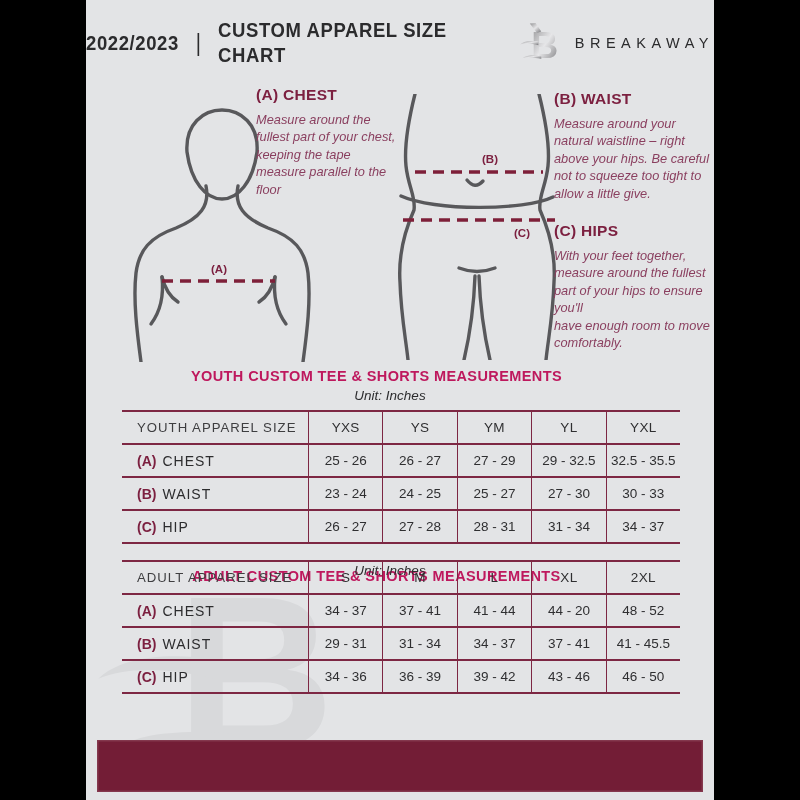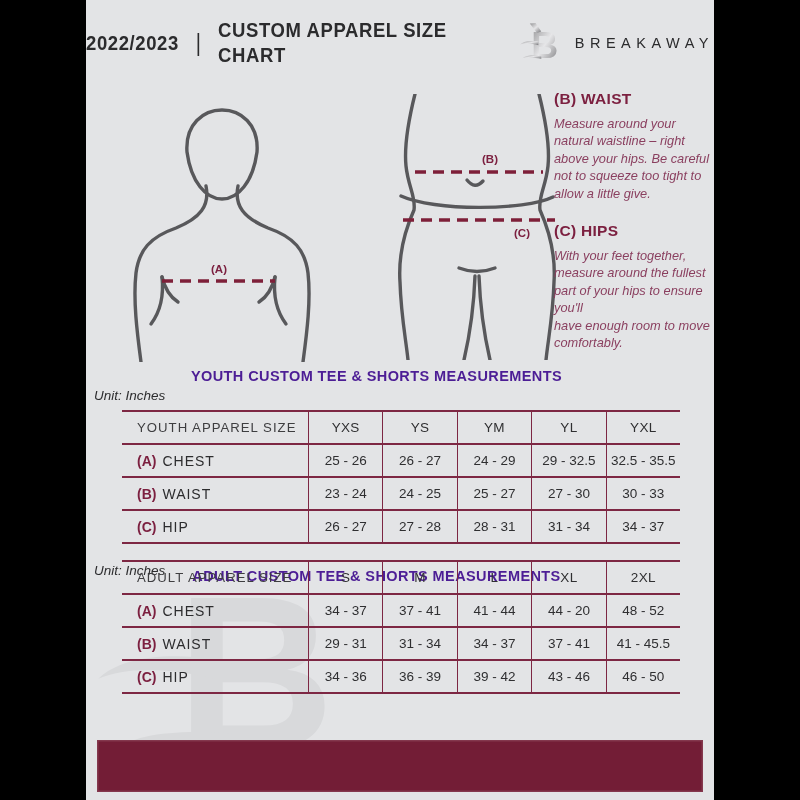--- a/index.html
+++ b/index.html
@@ -21,23 +21,23 @@
   .instr{position:absolute;z-index:1;}
   .instr h3{margin:0 0 7px 0;font-size:15.5px;font-weight:bold;color:#7c2040;letter-spacing:.3px;}
   .instr p{margin:0;font-size:12.8px;line-height:1.36;font-style:italic;color:#8a3f5f;}
   .instr p + p{margin-top:0;}
   .instr-a{left:170px;top:86px;width:146px;}
   .instr-b{left:468px;top:90px;width:156px;}
   .instr-c{left:468px;top:222px;width:162px;}
 
   
   .sec-title{position:absolute;left:0;width:581px;text-align:center;z-index:1;
-             font-size:14.5px;font-weight:bold;color:#4c1d95;letter-spacing:.4px;}
-  .sec-unit{position:absolute;left:0;width:608px;z-index:1;
-            font-size:13.5px;font-style:italic;color:#2c2c2e;padding-left:8px;}
+             font-size:14.5px;font-weight:bold;color:#be185d;letter-spacing:.4px;}
+  .sec-unit{position:absolute;left:0;width:608px;text-align:center;z-index:1;
+            font-size:13.5px;font-style:italic;color:#2c2c2e;}
 
   
   .size-table{position:absolute;left:36px;width:558px;z-index:1;
               border-top:2.5px solid #7d2743;border-bottom:2.5px solid #7d2743;text-align:center;}
   .trow{display:grid;grid-template-columns:186px repeat(5,1fr);height:31px;}
   .trow + .trow{border-top:2px solid #7d2743;}
   .cell{display:flex;align-items:center;justify-content:center;
         font-size:13.5px;color:#2f2f31;}
   .cell.vline{border-left:1.5px solid #7d2743;}
   .cell.lab{justify-content:flex-start;padding-left:15px;}
@@ -114,20 +114,24 @@
         <path d="M 70,174 Q 88,181 106,174"></path>
         <path d="M 86,182 C 85,210 81,240 75,266"></path>
         <path d="M 90,182 C 91,210 95,240 101,266"></path>
       </g>
       <line x1="26" y1="78" x2="154" y2="78" stroke="#7e1f39" stroke-width="3.3" stroke-dasharray="11 7"></line>
       <text x="101" y="69" text-anchor="middle" font-size="11.5" font-weight="bold" fill="#7c2040" font-family="Liberation Sans, sans-serif">(B)</text>
       <line x1="14" y1="126" x2="166" y2="126" stroke="#7e1f39" stroke-width="3.3" stroke-dasharray="11 7"></line>
       <text x="133" y="143" text-anchor="middle" font-size="11.5" font-weight="bold" fill="#7c2040" font-family="Liberation Sans, sans-serif">(C)</text>
     </svg>
 
+    <div class="instr instr-a">
+      <h3>(A) CHEST</h3>
+      <p>Measure around the fullest part of your chest, keeping the tape measure parallel to the floor</p>
+    </div>
     <div class="instr instr-c">
       <h3>(C) HIPS</h3>
       <p>With your feet together, measure around the fullest part of your hips to ensure you'll</p>
       <p>have enough room to move comfortably.</p>
     </div>
     <div class="instr instr-b">
       <h3>(B) WAIST</h3>
       <p>Measure around your natural waistline – right above your hips. Be careful not to squeeze too tight to allow a little give.</p>
     </div>
 
@@ -143,21 +147,21 @@
         <div class="cell vline th-col">YL</div>
         <div class="cell vline th-col">YXL</div>
       </div>
       <div class="trow">
         <div class="cell lab">
           <span class="row-prefix">(A)</span>
           <span class="row-name">CHEST</span>
         </div>
         <div class="cell vline">25 - 26</div>
         <div class="cell vline">26 - 27</div>
-        <div class="cell vline">24 - 29</div>
+        <div class="cell vline">27 - 29</div>
         <div class="cell vline">29 - 32.5</div>
         <div class="cell vline">32.5 - 35.5</div>
       </div>
       <div class="trow">
         <div class="cell lab">
           <span class="row-prefix">(B)</span>
           <span class="row-name">WAIST</span>
         </div>
         <div class="cell vline">23 - 24</div>
         <div class="cell vline">24 - 25</div>

